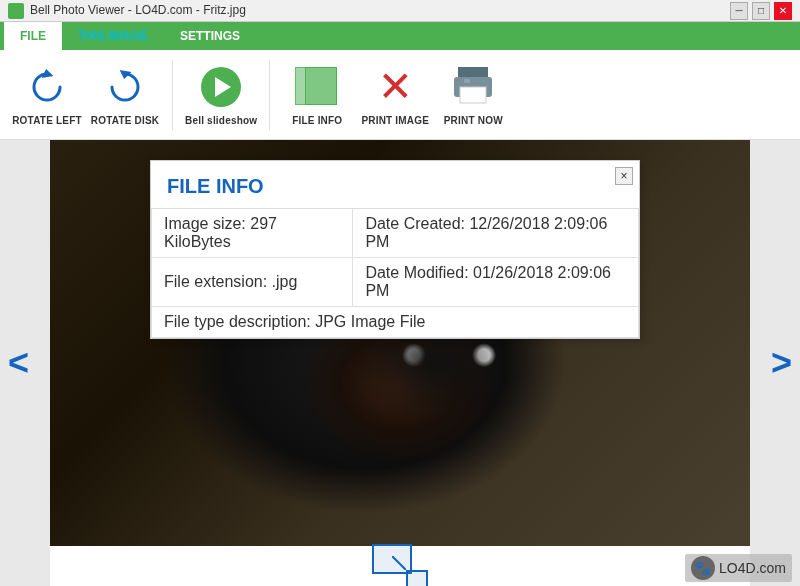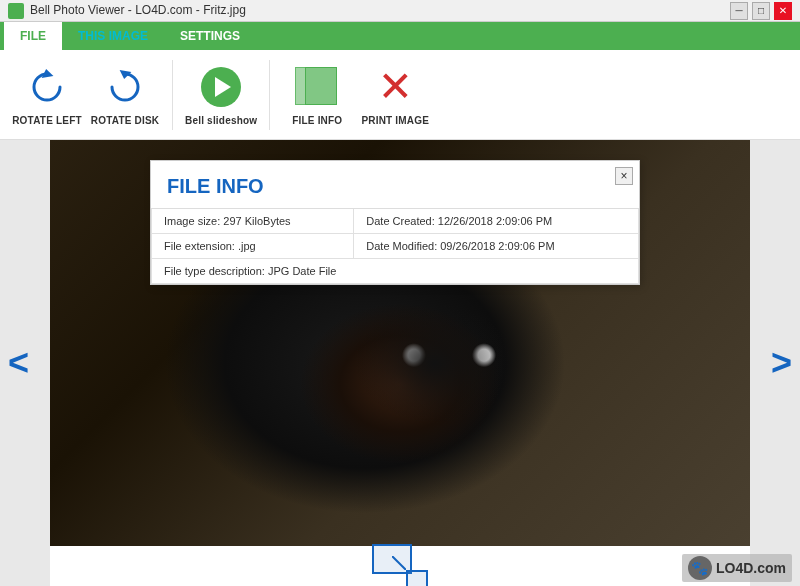--- a/index.html
+++ b/index.html
@@ -252,21 +252,21 @@
       border-radius: 50%;
       display: flex;
       align-items: center;
       justify-content: center;
       color: white;
       font-size: 14px;
       font-weight: bold;
     }
     .watermark-text {
       font-size: 14px;
-      font-weight: bold;
+      font-weight: normal;
       color: #333;
     }
 
     
     .file-info-dialog {
       position: absolute;
       top: 20px;
       left: 100px;
       width: 490px;
       background: white;
@@ -295,21 +295,21 @@
       font-weight: 700;
       padding: 14px 16px 10px;
       border-bottom: 1px solid #ddd;
     }
     .dialog-table {
       width: 100%;
       border-collapse: collapse;
     }
     .dialog-table td {
       padding: 6px 12px;
-      font-size: 11px;
+      font-size: 16px;
       color: #333;
       border: 1px solid #e0e0e0;
       vertical-align: middle;
     }
     .dialog-table tr:first-child td { border-top: none; }
 
     
     .locate-icon-wrap {
       position: relative;
       width: 44px;
@@ -420,20 +420,31 @@
   </div>
 
 
   <div class="toolbar-item">
     <div class="icon-wrap">
       <span class="delete-x">✕</span>
     </div>
     <span class="label">PRINT IMAGE</span>
   </div>
 
+  <div class="toolbar-item">
+    <div class="icon-wrap">
+      <svg width="44" height="40" viewBox="0 0 44 40">
+        <rect x="7" y="0" width="30" height="12" fill="#546e7a"></rect>
+        <rect x="3" y="10" width="38" height="20" rx="3" fill="#78909c"></rect>
+        <rect x="9" y="20" width="26" height="16" fill="white" stroke="#ccc" stroke-width="1"></rect>
+        <rect x="13" y="12" width="6" height="4" rx="1" fill="#90a4ae"></rect>
+      </svg>
+    </div>
+    <span class="label">PRINT NOW</span>
+  </div>
 </div>
 
 <div class="main-content">
 
   <div class="nav-arrow nav-arrow-left">
     <span>&lt;</span>
   </div>
 
   <div class="image-area">
     <div class="cat-image"></div>
@@ -444,24 +455,24 @@
       </div>
       <div class="dialog-title">FILE INFO</div>
       <table class="dialog-table">
         <tbody>
             <tr>
           <td>Image size: 297 KiloBytes</td>
           <td>Date Created: 12/26/2018 2:09:06 PM</td>
         </tr>
         <tr>
           <td>File extension: .jpg</td>
-          <td>Date Modified: 09/26/2018 2:09:06 PM</td>
+          <td>Date Modified: 01/26/2018 2:09:06 PM</td>
         </tr>
         <tr>
-          <td colspan="2">File type description: JPG Date File</td>
+          <td colspan="2">File type description: JPG Image File</td>
         </tr>
       </tbody>
         </table>
     </div>
   </div>
 
   <div class="nav-arrow nav-arrow-right">
     <span>&gt;</span>
   </div>
 

